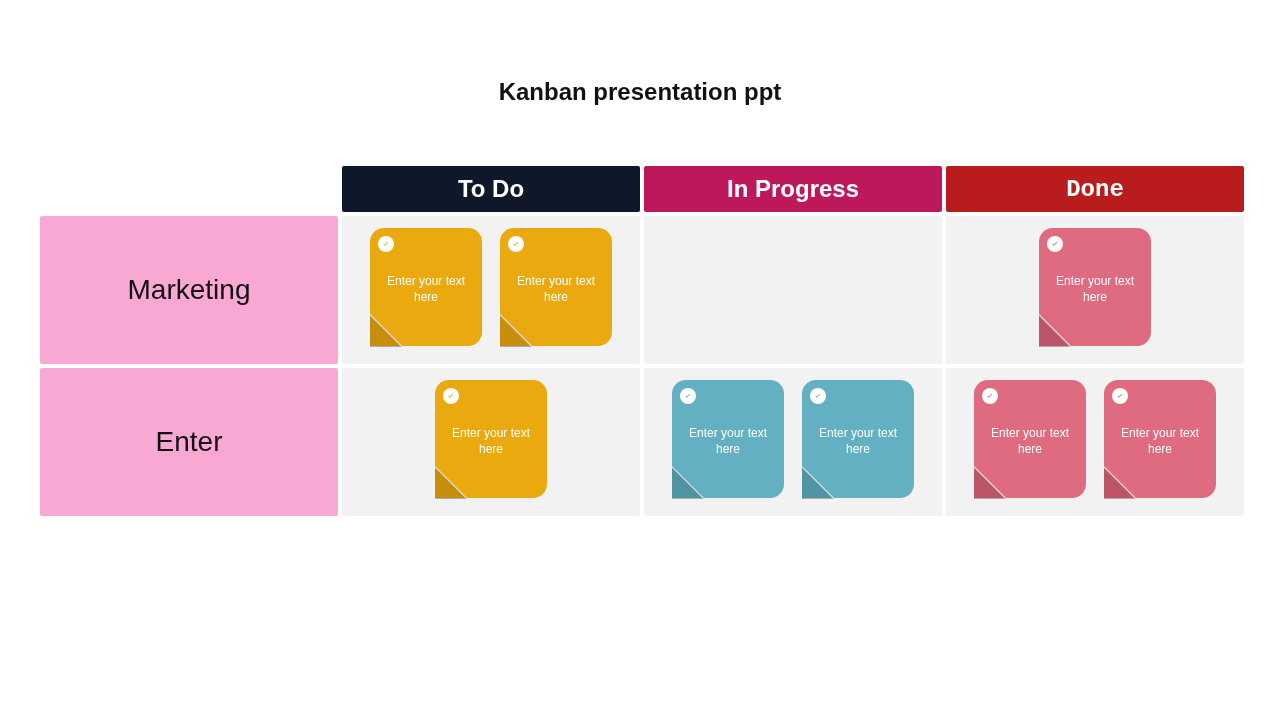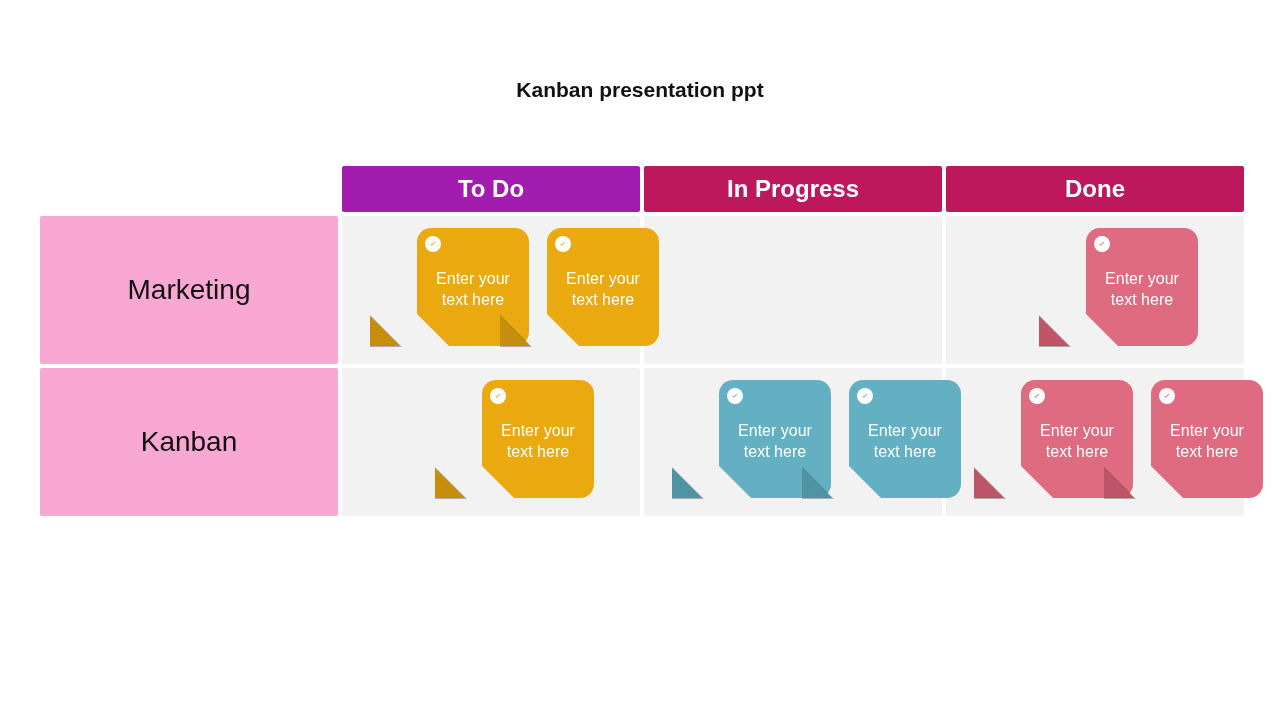--- a/index.html
+++ b/index.html
@@ -1,42 +1,42 @@
 <!DOCTYPE html>
 <html><head>
 <meta charset="utf-8">
 <style>
   * { box-sizing: border-box; margin: 0; padding: 0; }
   html, body { width: 1280px; height: 720px; font-family: "Segoe UI", Arial, sans-serif; background: #fff; }
   .wrap { width: 1280px; height: 720px; position: relative; }
-  .title { text-align: center; font-size: 21px; font-weight: 600; padding-top: 78px; color: #111; }
+  .title { text-align: center; font-size: 24px; font-weight: 600; padding-top: 78px; color: #111; }
   .board { position: absolute; top: 162px; left: 36px; width: 1212px; }
   table.kanban { border-collapse: separate; border-spacing: 4px 4px; width: 100%; }
   .corner { width: 298px; height: 46px; }
   th.colhead { height: 46px; font-size: 24px; font-weight: 600; color: #fff; border-radius: 2px; }
   th.rowhead { background: #f9a8d4; width: 298px; height: 148px; font-size: 28px; font-weight: 400; color: #111; text-align: center; border-radius: 2px; }
   td.cell { background: #f2f2f2; height: 148px; vertical-align: top; padding: 12px 10px; border-radius: 2px; }
   .cards { display: flex; gap: 18px; justify-content: center; align-items: flex-start; }
-  .card { width: 112px; height: 118px; position: relative; border-radius: 14px 14px 14px 0; color: #fff; font-size: 16px; text-align: center; display: flex; flex-direction: column; justify-content: center; align-items: center; padding: 16px 10px; line-height: 1.3; margin-left: 47px; }
+  .card { width: 112px; height: 118px; position: relative; border-radius: 14px 14px 14px 0; color: #fff; font-size: 12px; text-align: center; display: flex; flex-direction: column; justify-content: center; align-items: center; padding: 16px 10px; line-height: 1.3; }
   .card .note-text { margin-top: 6px; }
   
   .card { clip-path: polygon(0 0, 100% 0, 100% 100%, 32px 100%, 0 calc(100% - 32px)); overflow: visible; }
   
   .cardwrap { position: relative; width: 112px; height: 118px; }
   .shadfold { position: absolute; left: 0; bottom: -1px; width: 0; height: 0; border-right: 32px solid transparent; border-bottom: 32px solid rgba(0,0,0,0.28); filter: blur(0.3px); }
   .lightfold { position: absolute; left: 0; bottom: 0; width: 0; height: 0; border-right: 30px solid transparent; }
   .check { position: absolute; top: 8px; left: 8px; width: 16px; height: 16px; border-radius: 50%; background: #fff; display: flex; align-items: center; justify-content: center; }
   .check svg { width: 10px; height: 10px; }
   
   .c-todo     { background: #eaa90f; }
   .c-progress { background: #62b0c1; }
   .c-done     { background: #de6b80; }
-  .h-todo     { background: #a21caf; }
+  .h-todo     { background: #0f172a; }
   .h-progress { background: #be185d; }
-  .h-done     { background: #be185d; }
+  .h-done     { background: #b91c1c; font-family: Liberation Mono, monospace; }
   .lf-todo     { border-bottom: 30px solid #c78e0c; }
   .lf-progress { border-bottom: 30px solid #4f94a3; }
   .lf-done     { border-bottom: 30px solid #bd5467; }
 </style>
 </head>
 <body>
 
 <div class="wrap">
   <div class="title">Kanban presentation ppt</div>
 
@@ -95,21 +95,21 @@
                     <div class="note-text">Enter your text here</div>
                   </div>
                   <div class="shadfold"></div>
                   <div class="lightfold lf-done"></div>
                 </div>
               </div>
             </td>
       </tr>
 
       <tr>
-        <th class="rowhead">Kanban</th>
+        <th class="rowhead">Enter</th>
         <td class="cell">
               <div class="cards">
                 <div class="cardwrap">
                   <div class="card c-todo">
                     <div class="check">
                       <svg viewBox="0 0 24 24">
                         <path fill="#eaa90f" d="M9 16.2l-3.5-3.5 1.4-1.4L9 13.4l7.1-7.1 1.4 1.4z"></path>
                       </svg>
                     </div>
                     <div class="note-text">Enter your text here</div>

